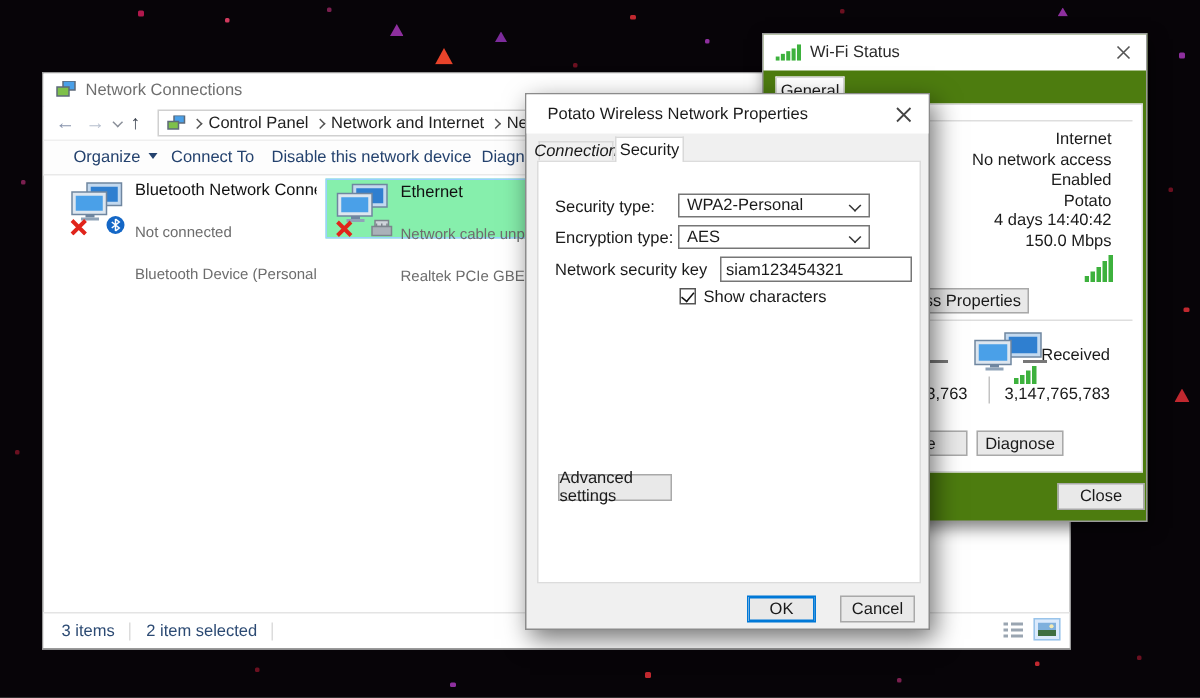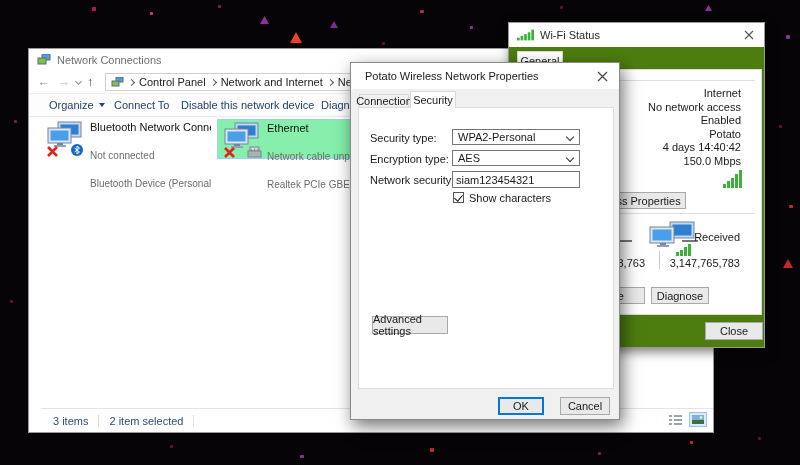--- a/index.html
+++ b/index.html
@@ -34,36 +34,36 @@
            transform:rotate(45deg); margin:0 5px; flex:none; }
   .caret-down { display:inline-block; width:0; height:0; border-left:3px solid transparent;
           border-right:3px solid transparent; border-top:4px solid #24426e; margin-left:5px; vertical-align:2px; }
   .navchev { position:absolute; width:4px; height:4px; border-right:1px solid #8a8f99;
           border-bottom:1px solid #8a8f99; transform:rotate(45deg); }
 
   .page { position:absolute; background:#fff; border:1px solid #dcdcdc; box-sizing:border-box; }
   .tab { position:absolute; box-sizing:border-box; display:flex; align-items:center; justify-content:center;
          border:1px solid #d9d9d9; border-bottom:none; }
   .tab.active { background:#fff; z-index:3; }
-  .tab.inactive { background:#f0f0f0; z-index:1; }
+  .tab.inactive { background:#f0f0f0; z-index:1;font-style:italic; }
 
   .item { position:absolute; top:70px; height:40px; display:flex; align-items:flex-start;
           padding:2px 4px; box-sizing:border-box; }
   .item.sel { background:#86efac; border:1px solid #99d1ff; }
   .itext { margin-left:5px; overflow:hidden; }
   .iname { font-size:11px; color:#111; line-height:13px; white-space:nowrap; }
   .isub  { font-size:10px; color:#6d6d6d; line-height:11.5px; white-space:nowrap;margin-top:16px; }
 
   .sbar { position:absolute; left:0; right:0; bottom:0; height:23px; border-top:1px solid #e4e4e4;
-          display:flex; align-items:center; color:#2c4a73; background:#fff;margin-left:12px; }
+          display:flex; align-items:center; color:#2c4a73; background:#fff; }
   .vsep { width:1px; height:12px; background:#dcdcdc; margin:0 10px; }
 
   .valcol { position:absolute; text-align:right; line-height:13.5px; color:#1a1a1a; }
   .fld-input { position:absolute; box-sizing:border-box; border:1px solid #767676; font-size:11px;
-          padding:0 3px; font-family:inherit; color:#1a1a1a; }
+          padding:0 3px; font-family:inherit; color:#1a1a1a;margin-left:28px; }
   .cbox { position:absolute; width:11px; height:11px; box-sizing:border-box; border:1px solid #555; background:#fff; }
   .cbox .mark { position:absolute; left:2px; top:0px; width:4px; height:7px; border-right:1.6px solid #111;
           border-bottom:1.6px solid #111; transform:rotate(40deg); }
   .okfocus { border:1px solid #0078d7 !important; box-shadow:inset 0 0 0 1px #0078d7; }
   .dash { position:absolute; height:2px; background:#777; }
 </style>
 </head>
 <body>
 
 <div class="stage">

